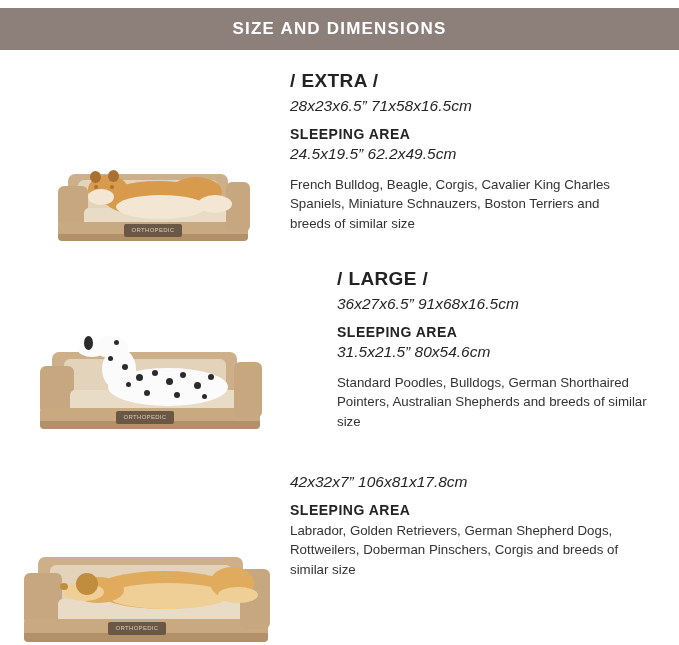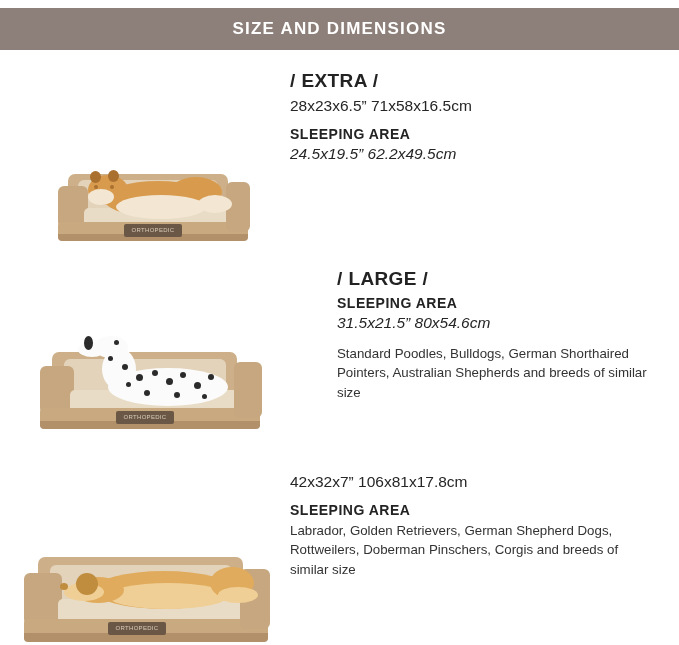--- a/index.html
+++ b/index.html
@@ -57,20 +57,21 @@
   .size-title {
     font-size: 19px;
     font-weight: bold;
     color: #232323;
     letter-spacing: 0.4px;
     margin-bottom: 5px;
   }
   .slash { color: #232323; font-weight: bold; }
   .dims {
     font-size: 15.5px;
+    font-style: italic;
     color: #262626;
     margin-bottom: 11px;
   }
   .sleep-label {
     font-size: 14px;
     font-weight: bold;
     color: #232323;
     letter-spacing: 0.5px;
     margin-bottom: 3px;
   }
@@ -200,20 +201,21 @@
 
       <div class="txt-cell">
         <div class="size-title">
           <span class="slash">/</span>
           <span>EXTRA</span>
           <span class="slash">/</span>
         </div>
         <div class="dims">28x23x6.5”  71x58x16.5cm</div>
         <div class="sleep-label">SLEEPING AREA</div>
         <div class="sleep-dims">24.5x19.5”  62.2x49.5cm</div>
+        <div class="breeds">French Bulldog, Beagle, Corgis, Cavalier King Charles Spaniels, Miniature Schnauzers, Boston Terriers and breeds of similar size</div>
       </div>
     </div>
 
     <div class="row row-large">
       <div class="img-cell">
         <div class="bed" style="top:76px; left:40px; width:230px; height:100px;">
           <div class="bed-back" style="left:12px; top:14px; width:185px; height:48px;"></div>
           <div class="bed-back-inner" style="left:24px; top:21px; width:162px; height:34px;"></div>
           <div class="bed-arm" style="left:0px; top:28px; width:34px; height:48px;"></div>
           <div class="bed-mattress" style="left:30px; top:52px; width:168px; height:26px;"></div>
@@ -246,20 +248,21 @@
           <div class="dal-spot" style="left:48px; top:48px; width:5px; height:5px;"></div>
         </div>
       </div>
 
       <div class="txt-cell">
         <div class="size-title">
           <span class="slash">/</span>
           <span>LARGE</span>
           <span class="slash">/</span>
         </div>
+        <div class="dims">36x27x6.5”  91x68x16.5cm</div>
         <div class="sleep-label">SLEEPING AREA</div>
         <div class="sleep-dims">31.5x21.5”  80x54.6cm</div>
         <div class="breeds">Standard Poodles, Bulldogs, German Shorthaired Pointers, Australian Shepherds and breeds of similar size</div>
       </div>
     </div>
 
     <div class="row row-xl">
       <div class="img-cell">
         <div class="bed" style="top:76px; left:24px; width:255px; height:110px;">
           <div class="bed-back" style="left:14px; top:14px; width:205px; height:52px;"></div>

